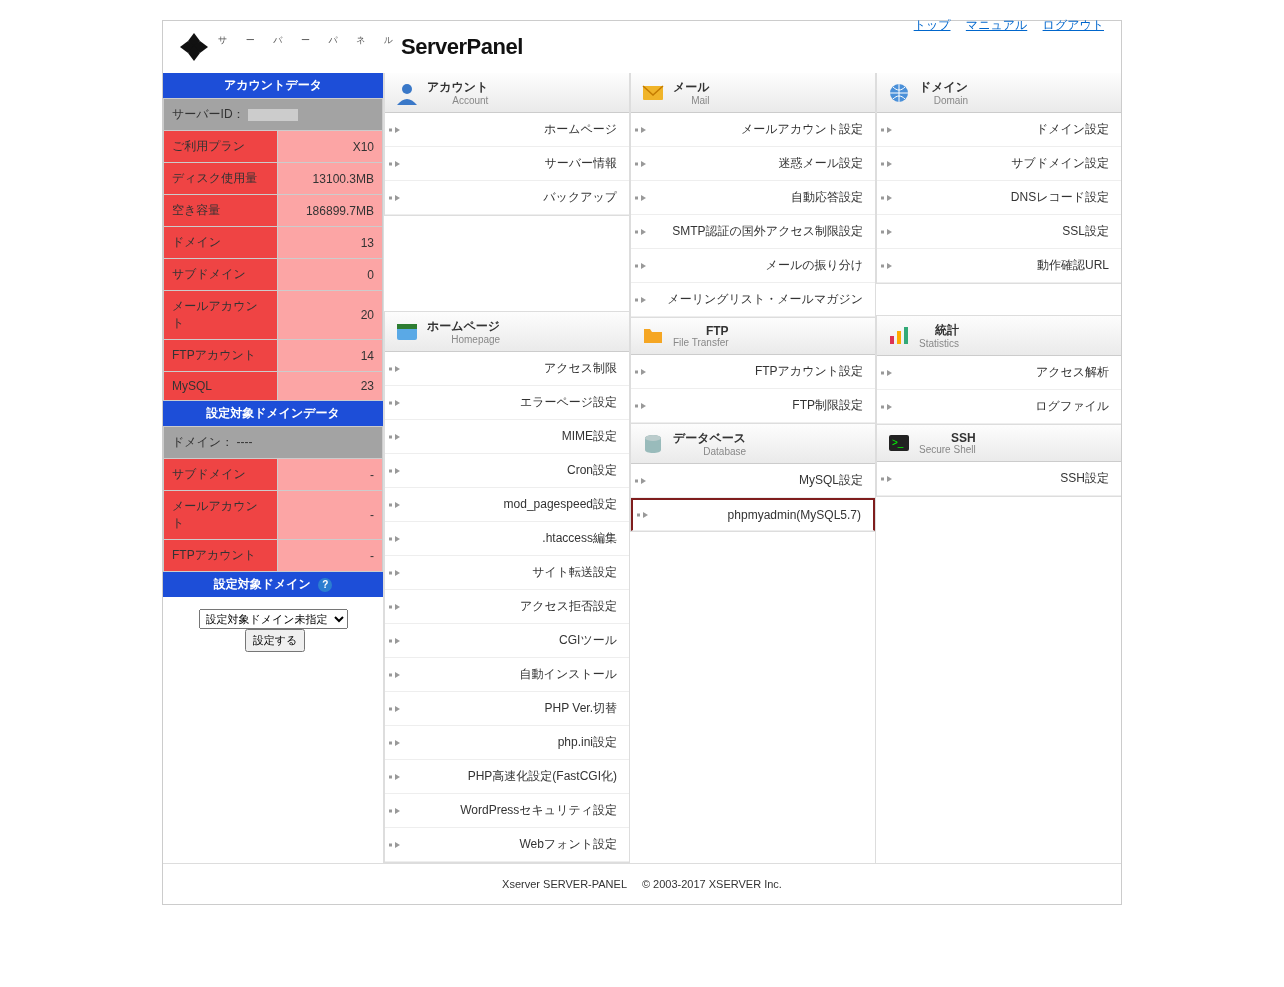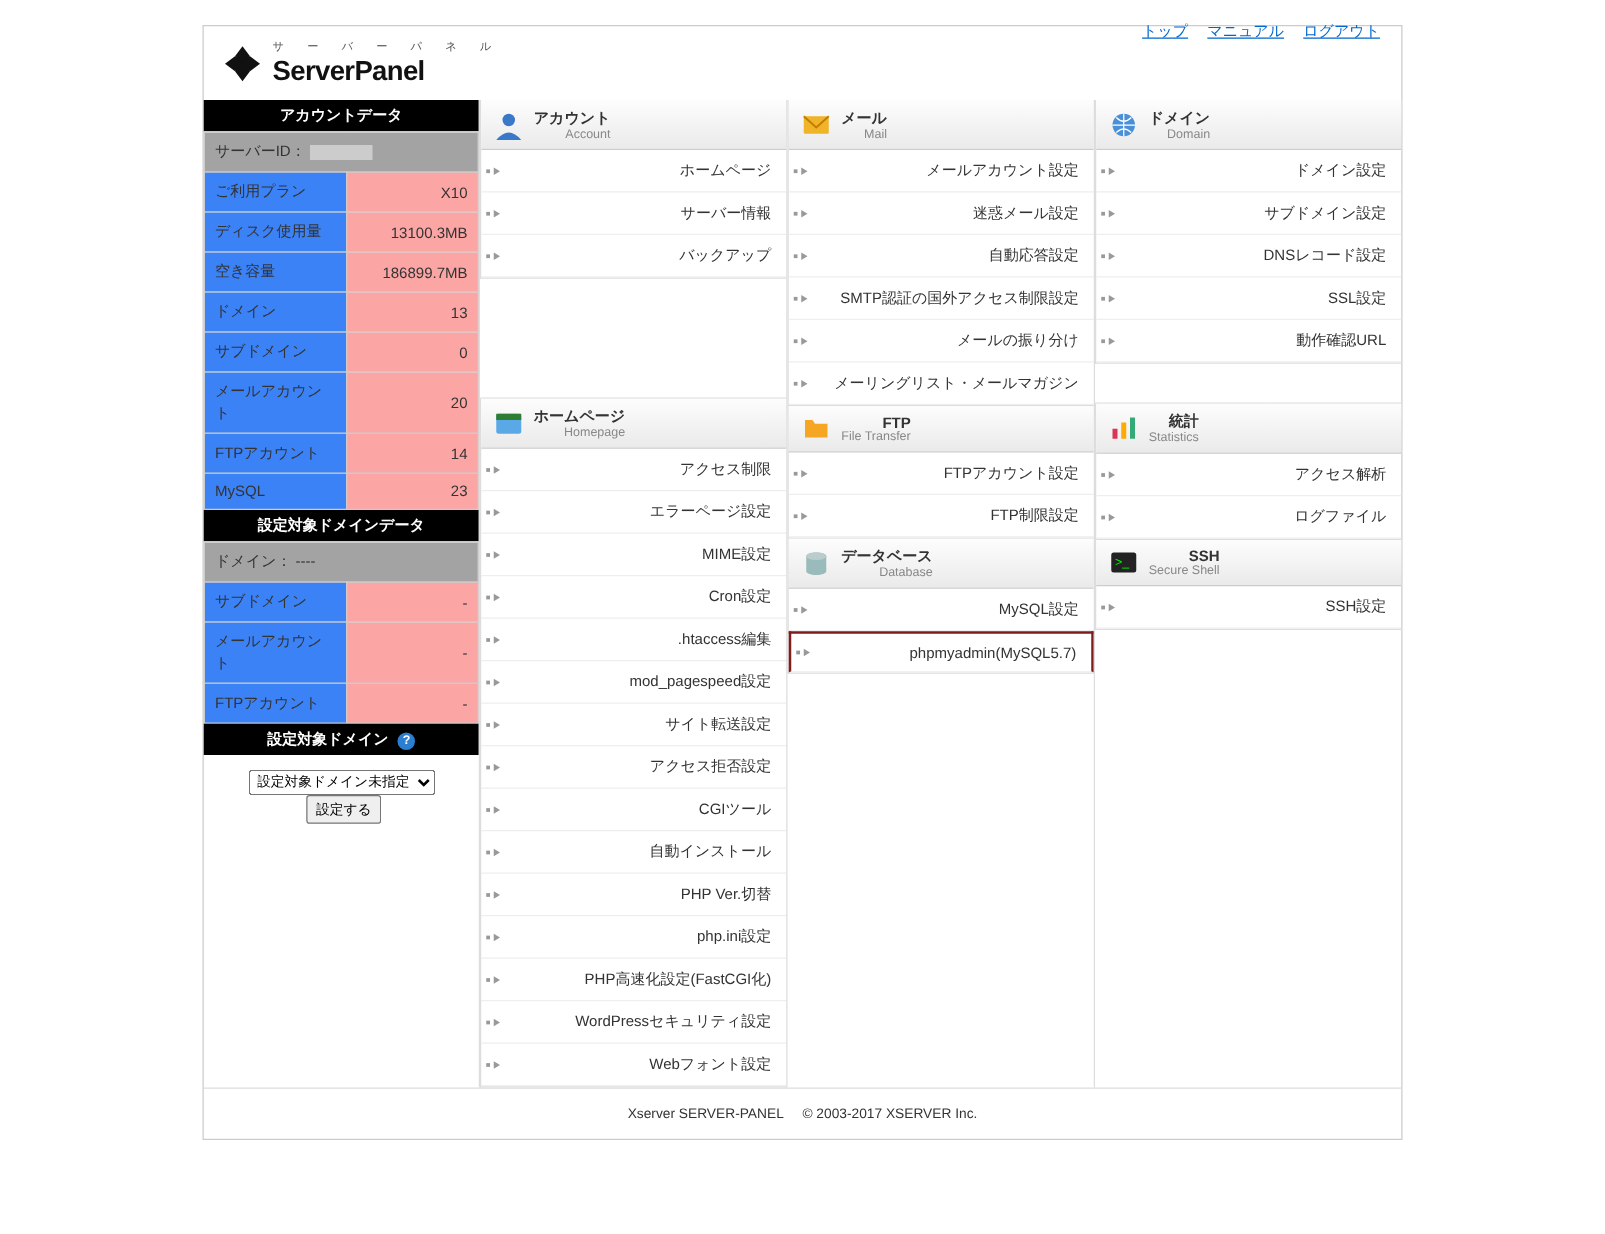--- a/index.html
+++ b/index.html
@@ -1,31 +1,31 @@
 <!DOCTYPE html>
 <html><head>
 <meta charset="utf-8">
 <style>
 * { margin: 0; padding: 0; box-sizing: border-box; }
 body { font-family: "Hiragino Kaku Gothic Pro", "メイリオ", Meiryo, sans-serif; font-size: 12px; color: #333; background: #fff; }
 .wrapper { width: 960px; margin: 20px auto; border: 1px solid #ccc; }
 .header { display: flex; align-items: center; justify-content: space-between; padding: 10px 15px; }
 .logo-area { display: flex; align-items: center; gap: 8px; }
 .logo-icon { width: 32px; height: 32px; }
-.logo-text { display: flex; flex-direction: column; }
+.logo-text { display: flex; flex-direction: row; }
 .logo-kana { font-size: 9px; letter-spacing: 8px; color: #555; }
 .logo-main { font-size: 22px; font-weight: bold; letter-spacing: -0.5px; color: #111; }
 .top-links { font-size: 12px; position: absolute; right: 180px; top: 17px; }
 .top-links a { color: #06c; margin-left: 12px; text-decoration: underline; cursor: pointer; }
 .content { display: flex; }
 .sidebar { width: 220px; }
-.side-title { background: #000000; color: #fff; text-align: center; font-weight: bold; padding: 4px 0; font-size: 12px; }
+.side-title { background: #1d4ed8; color: #fff; text-align: center; font-weight: bold; padding: 4px 0; font-size: 12px; }
 .side-table { width: 100%; border-collapse: collapse; }
 .side-table td { border: 1px solid #ccc; padding: 7px 8px; font-size: 12px; background: #fca5a5; }
-.side-table td.label { background: #3b82f6; width: 52%; }
+.side-table td.label { background: #ef4444; width: 52%; }
 .side-table td.value { text-align: right; }
 .domain-select-area { padding: 12px 8px; text-align: center; }
 .domain-select-area select { font-size: 11px; padding: 2px; }
 .domain-select-area button { font-size: 11px; padding: 2px 6px; margin-left: 4px; }
 .help-icon { display: inline-block; width: 14px; height: 14px; background: #2b7ed0; color: #fff; border-radius: 50%; font-size: 10px; line-height: 14px; text-align: center; margin-left: 4px; }
 .main { flex: 1; display: flex; flex-direction: column; }
 .card { border-left: 1px solid #ddd; border-bottom: 1px solid #ddd; text-align: right; }
 .card-header { display: flex; align-items: center; gap: 8px; padding: 6px 10px; background: linear-gradient(#fdfdfd,#eaeaea); border-bottom: 1px solid #ccc; }
 .card-header .title { font-weight: bold; font-size: 12px; color: #333; }
 .card-header .subtitle { font-size: 10px; color: #888; display: block; margin-top: -1px; }
@@ -198,24 +198,24 @@
               <li>
                   <a>エラーページ設定</a>
                 </li>
               <li>
                   <a>MIME設定</a>
                 </li>
               <li>
                   <a>Cron設定</a>
                 </li>
               <li>
+                  <a>mod_pagespeed設定</a>
+                </li>
+              <li>
                   <a>.htaccess編集</a>
-                </li>
-              <li>
-                  <a>mod_pagespeed設定</a>
                 </li>
               <li>
                   <a>サイト転送設定</a>
                 </li>
               <li>
                   <a>アクセス拒否設定</a>
                 </li>
               <li>
                   <a>CGIツール</a>
                 </li>

